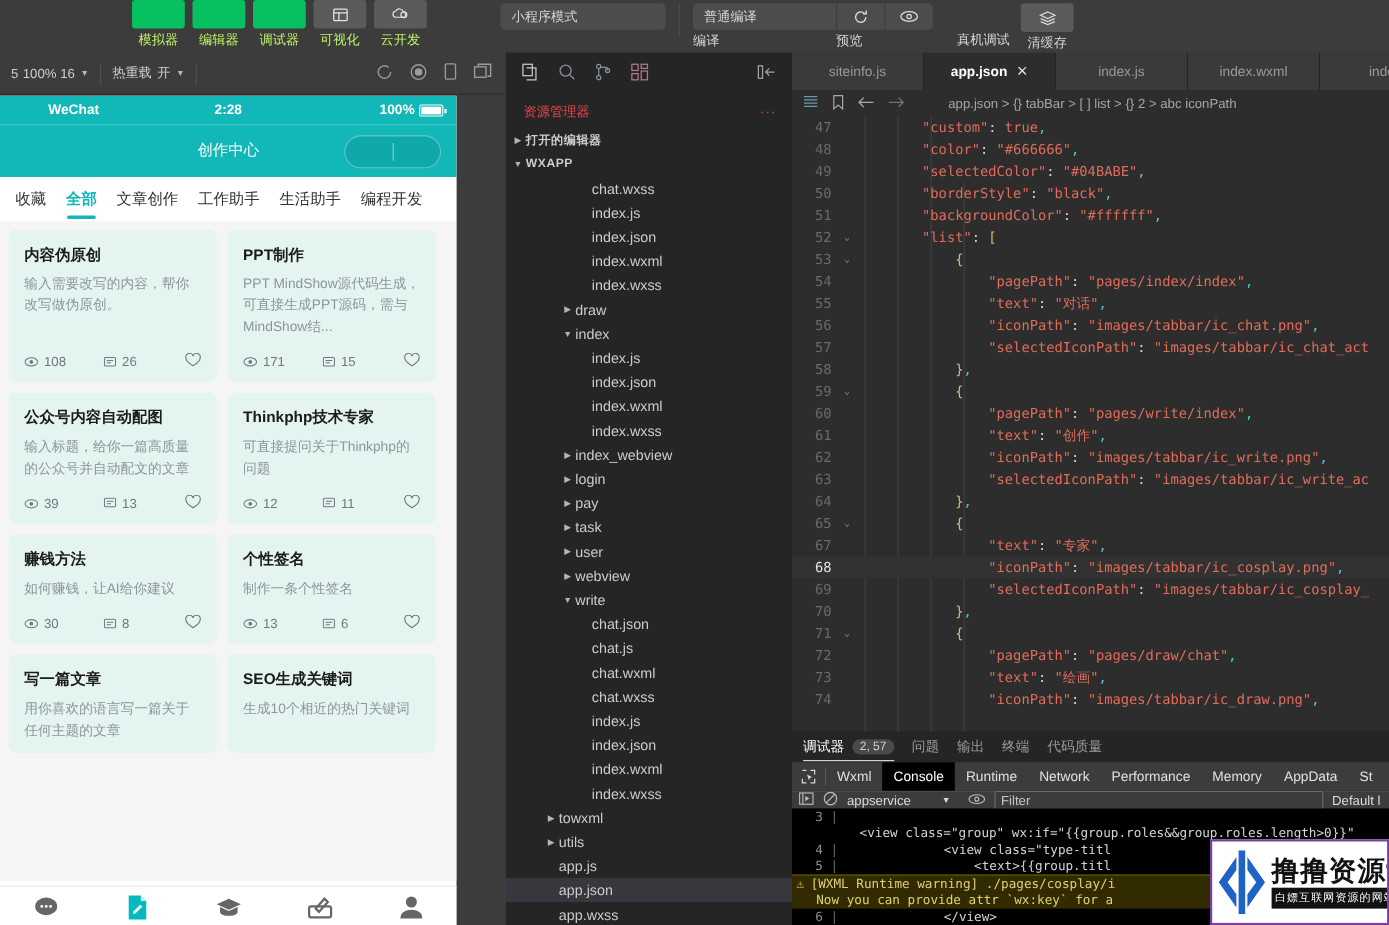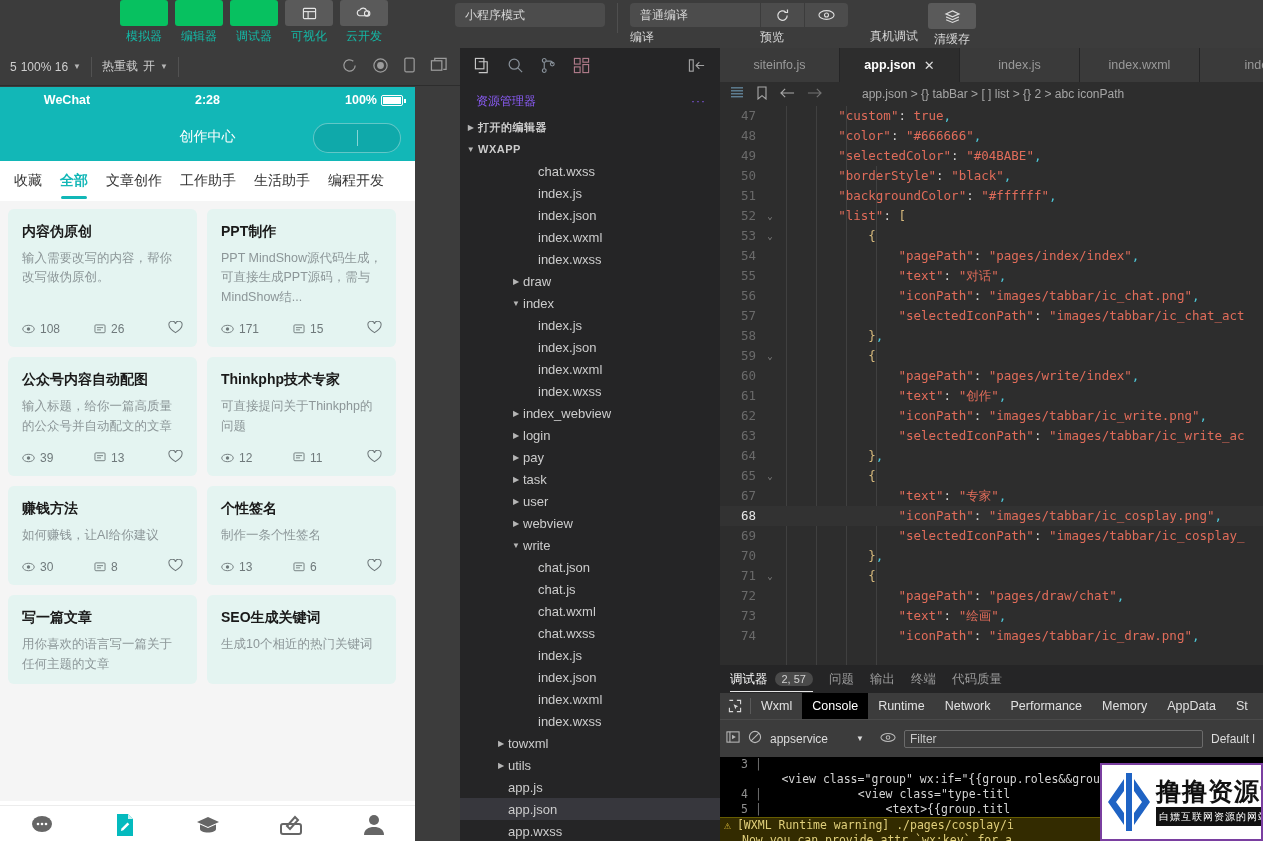--- a/index.html
+++ b/index.html
@@ -26,21 +26,21 @@
     display: flex; flex-direction: column; align-items: center;
     cursor: pointer;
   }
   .tb-btn .tile {
     width: 48px; height: 26px; border-radius: 3px;
     display: flex; align-items: center; justify-content: center;
   }
   .tb-btn .tile.green { background: #07c160; }
   .tb-btn .tile.grey { background: #5a5a5a; }
   .tb-btn .lbl {
-    margin-top: 2px; font-size: 12px; color: #14b8a6; white-space: nowrap;
+    margin-top: 2px; font-size: 12px; color: #bef264; white-space: nowrap;
   }
   .tb-left { margin-left: 120px; }
   .tb-sep {
     width: 1px; height: 30px; background: #4f4f4f; margin: 3px 12px 0 12px;
   }
   .tb-pill {
     height: 24px; border-radius: 4px; background: #4c4c4c;
     display: flex; align-items: center; padding: 0 10px;
     color: #d6d6d6; font-size: 12px; margin-top: 3px; cursor: pointer;
   }
@@ -146,21 +146,21 @@
     background: #252526; display: flex; flex-direction: column;
   }
   .exp-activity {
     height: 38px; display: flex; align-items: center; gap: 16px;
     padding: 0 14px; background: #252526;
   }
   .exp-activity .ai { cursor: pointer; opacity: .85; }
   .exp-activity .spacer { margin-left: auto; }
   .exp-head {
     height: 30px; display: flex; align-items: center; justify-content: space-between;
-    padding: 0 14px 0 16px; color: #8b5cf6; font-size: 12px; text-align: right;
+    padding: 0 14px 0 16px; color: #ef4444; font-size: 12px; text-align: right;
   }
   .exp-head .dots { letter-spacing: 1px; cursor: pointer; }
   .exp-row {
     height: 22px; display: flex; align-items: center; font-size: 13px;
     color: #cccccc; cursor: pointer; white-space: nowrap;
   }
   .exp-row.sect { font-weight: bold; font-size: 11px; letter-spacing: .5px; }
   .exp-row.selected { background: #37373d; }
   .exp-row .tw { width: 14px; font-size: 8px; color: #b5b5b5; text-align: center; flex: none; }
   .exp-tree { flex: 1; overflow: hidden; }
@@ -227,21 +227,21 @@
   }
   .dev-tabs {
     height: 26px; display: flex; align-items: center; gap: 0;
     background: #3c3c3c; font-size: 12.5px; color: #e0e0e0;
   }
   .dev-tabs .dvt { padding: 0 10px; height: 26px; display: flex; align-items: center; cursor: pointer; white-space: nowrap; }
   .dev-tabs .dvt.active { background: #000000; color: #ffffff; }
   .dev-tabs .inspect { width: 30px; display: flex; align-items: center; justify-content: center; cursor: pointer; }
   .dev-tabs .vsep { width: 1px; height: 16px; background: #5a5a5a; }
   .con-ctrl {
-    height: 38px; display: flex; align-items: center; gap: 8px;
+    height: 16px; display: flex; align-items: center; gap: 8px;
     background: #3c3c3c; padding: 0 6px; font-size: 12px; color: #dcdcdc;
     border-top: 1px solid #4a4a4a;
   }
   .con-ctrl .ic { cursor: pointer; opacity: .85; }
   .con-sel { display: flex; align-items: center; gap: 28px; cursor: pointer; }
   .con-filter {
     flex: 1; height: 18px; background: #3c3c3c; border: 1px solid #6b6b6b;
     border-radius: 2px; padding: 0 5px; display: flex; align-items: center;
     color: #c7c7c7; font-size: 12px;
   }

